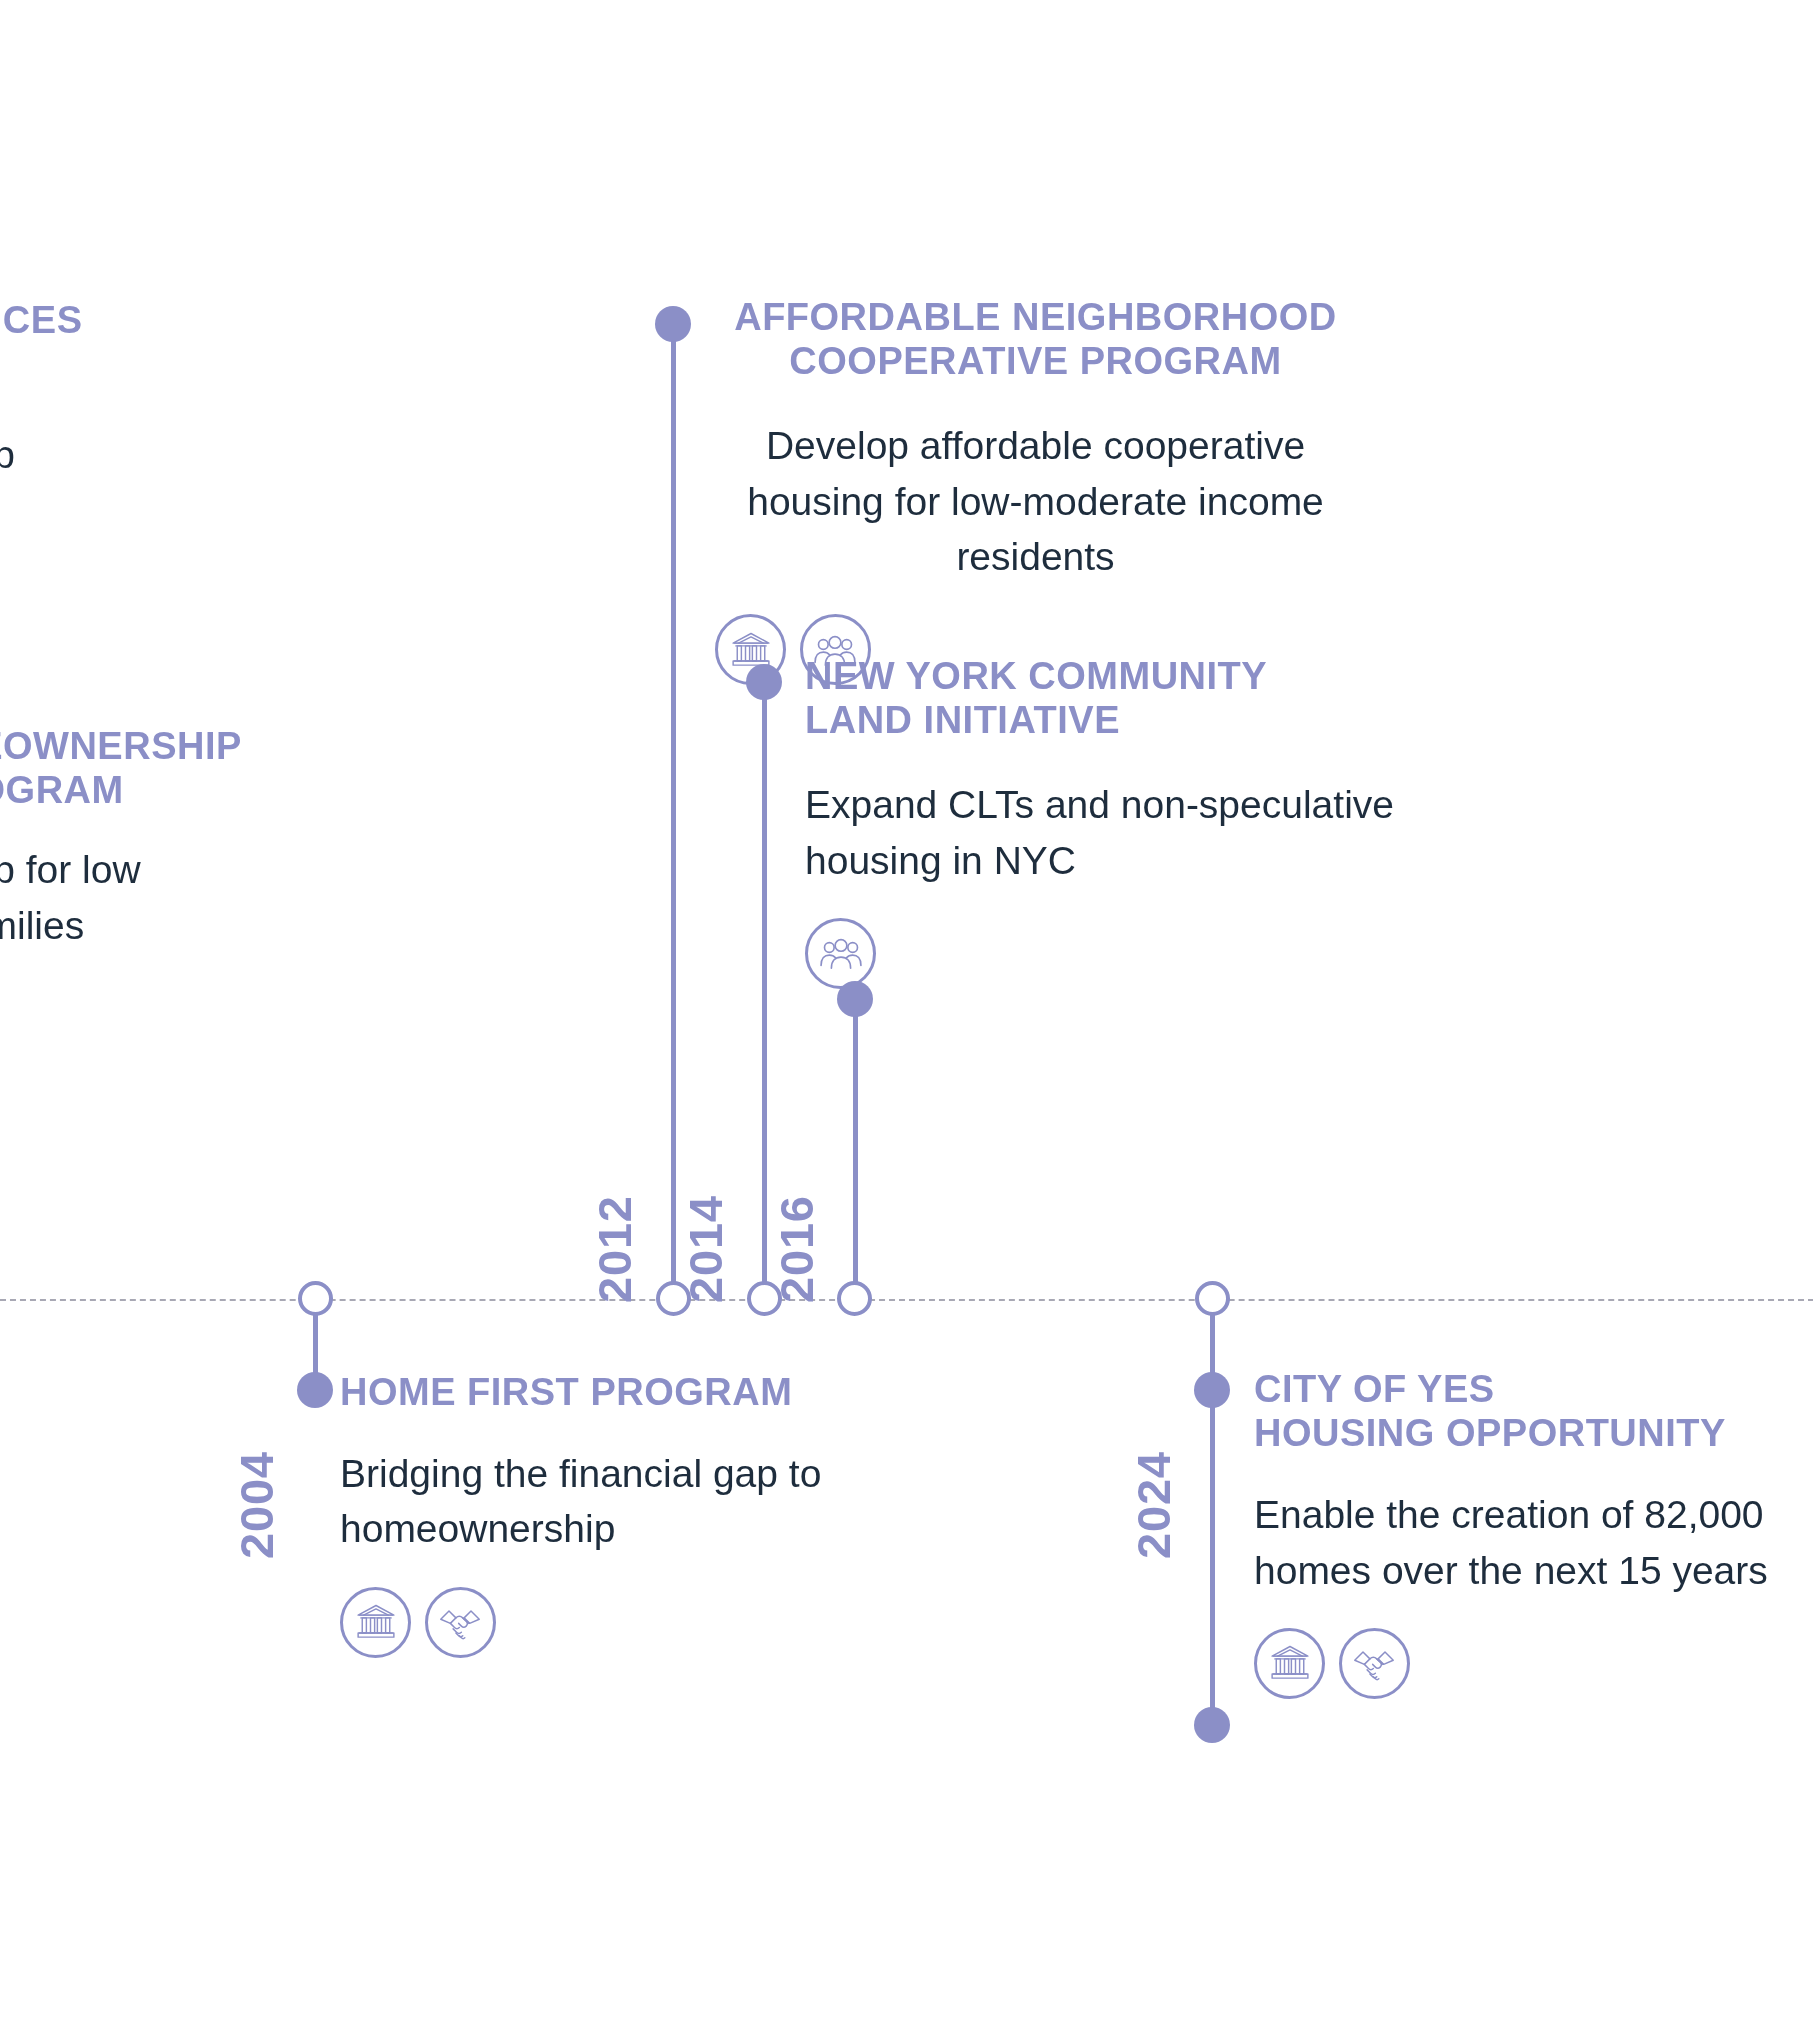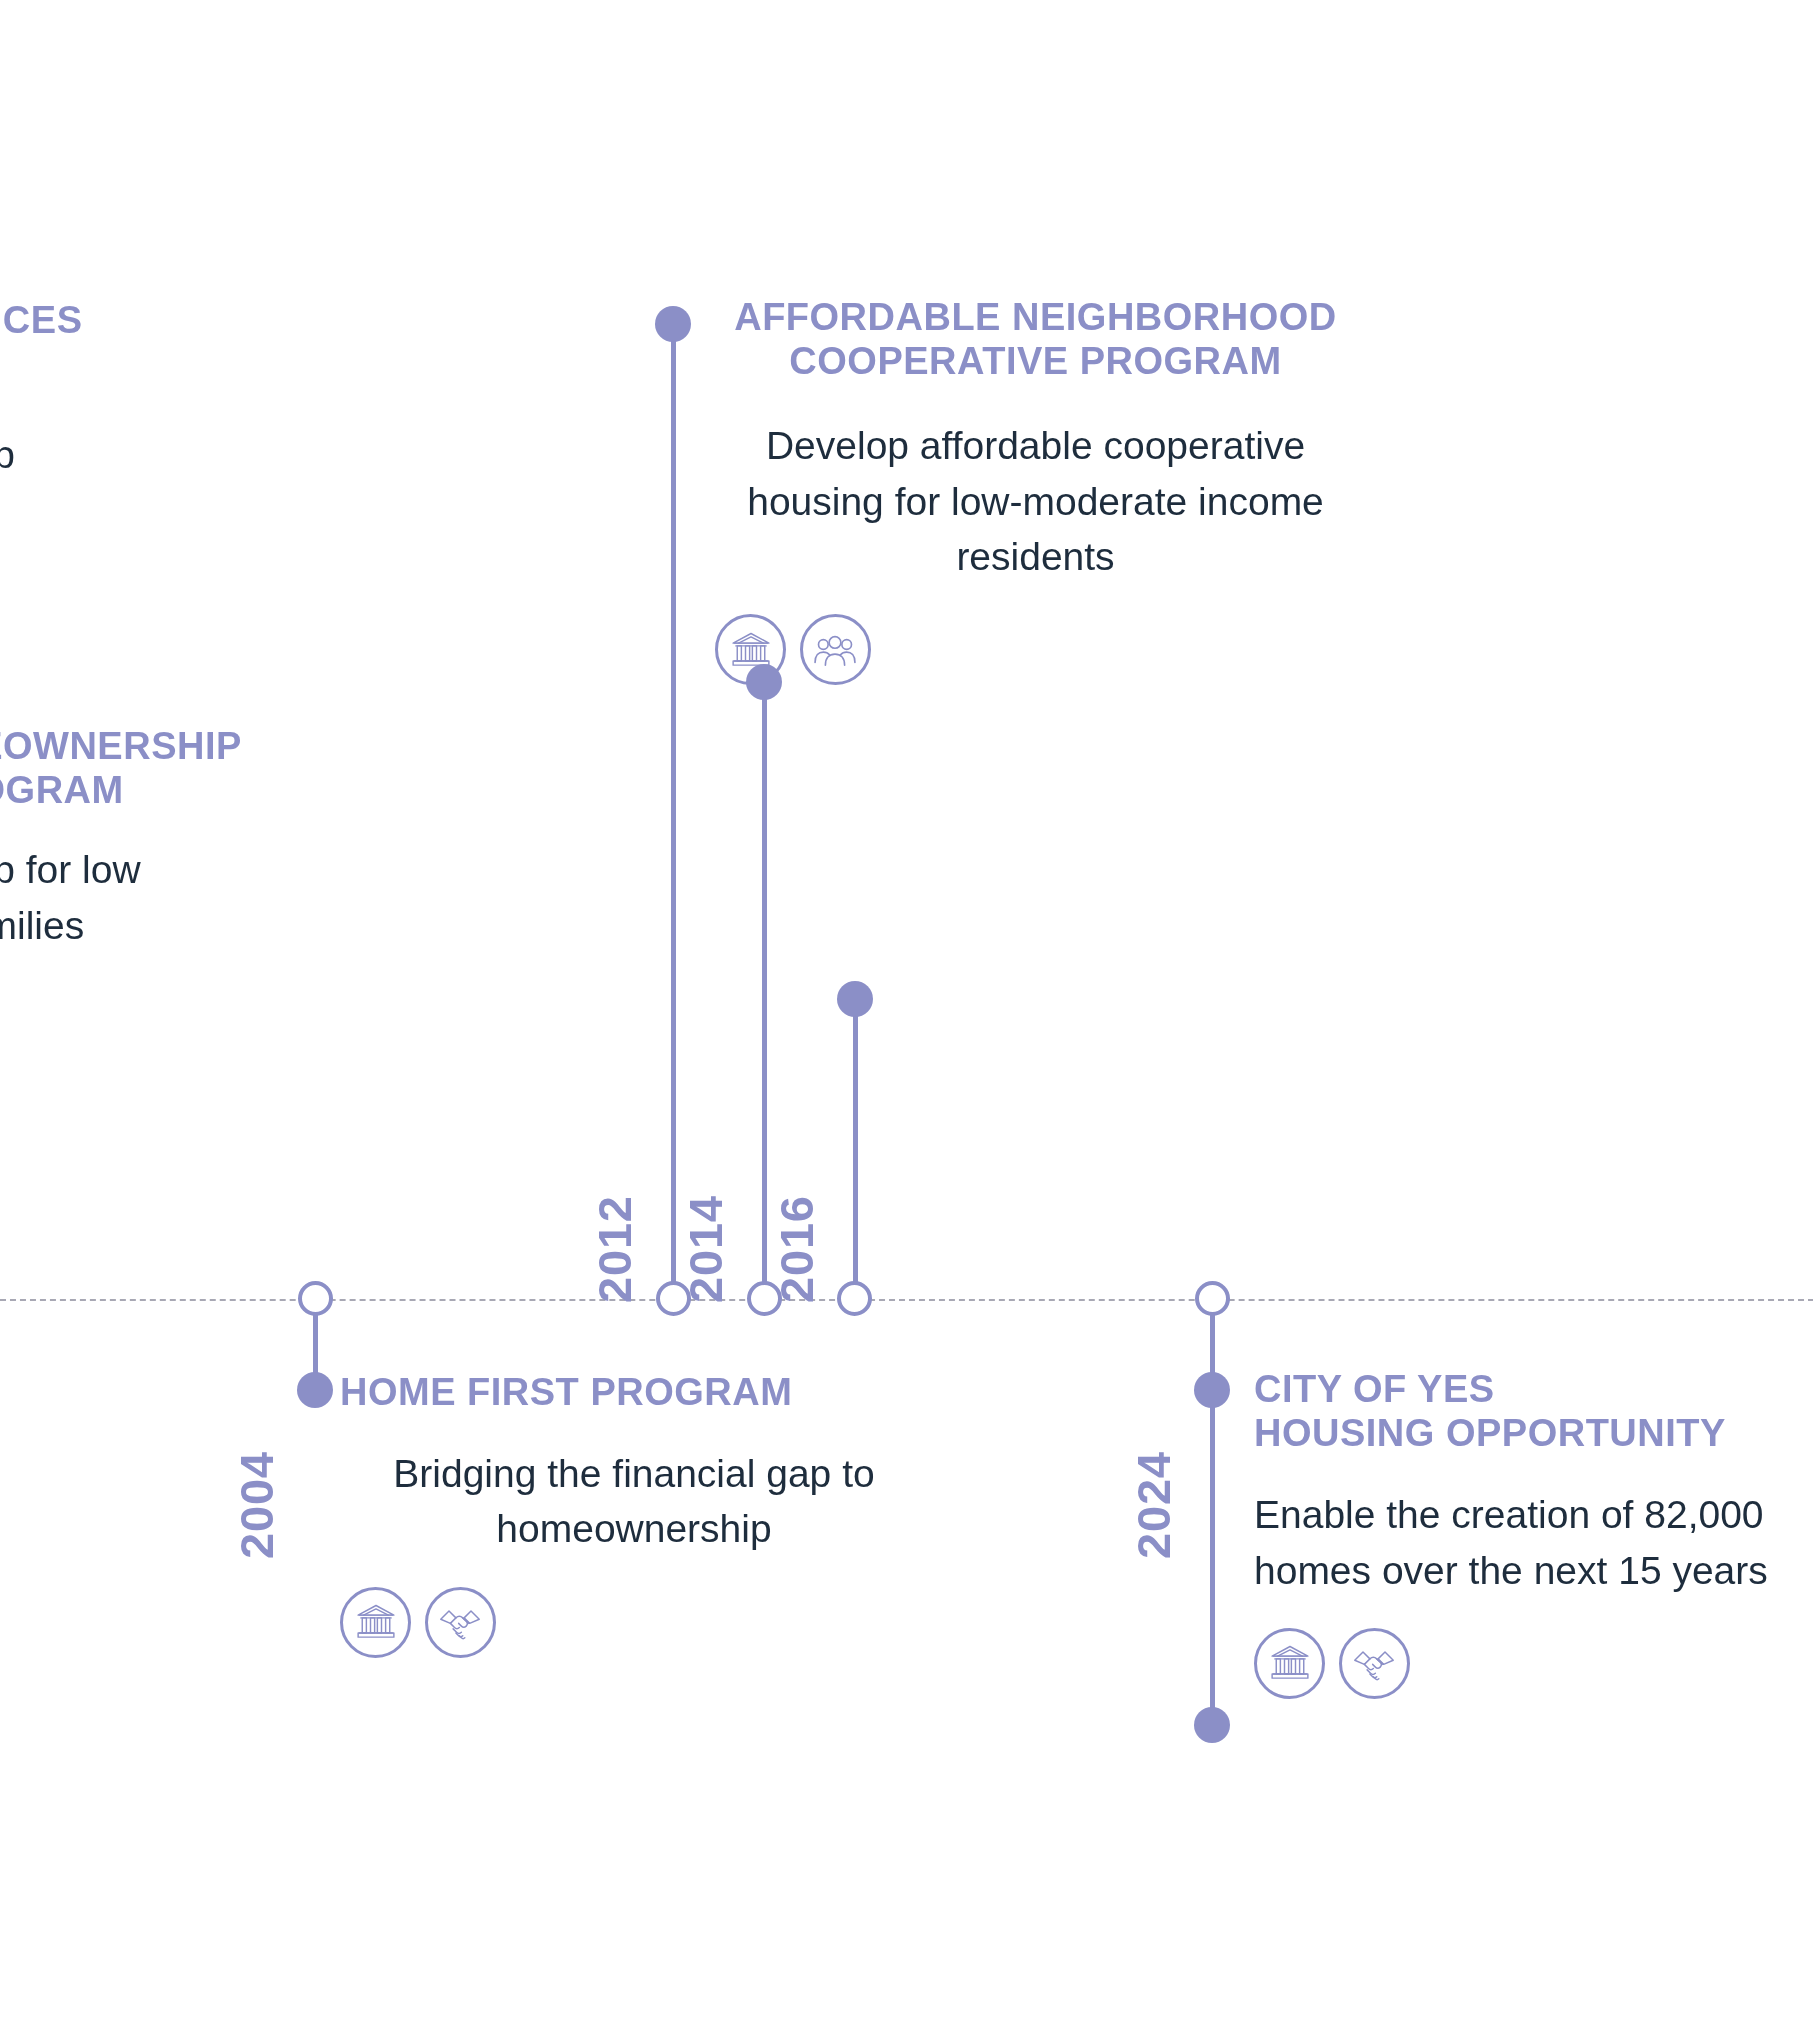--- a/index.html
+++ b/index.html
@@ -191,35 +191,48 @@
           </svg>
       </span>
     </div>
   </div>
 
   <div class="stem" style="left:762px; top:682px; height:617px;"></div>
   <div class="event-dot" style="left:746px; top:664px;"></div>
   <div class="axis-node" style="left:747px; top:1281px;"></div>
   <div class="year" style="left:733px; top:1248px;">2014</div>
 
+  <div class="event" style="left:805px; top:654px; width:626px;">
+    <div class="event-title">NEW YORK COMMUNITY
+LAND INITIATIVE</div>
+    <div class="event-desc" style="margin-top:35px;">Expand CLTs and non-speculative
+housing in NYC</div>
+    <div class="icon-row" style="margin-top:30px;">
+      <span class="icon-badge">
+        <svg width="44" height="44" viewBox="0 0 58 58">
+            <use href="#sym-people"></use>
+          </svg>
+      </span>
+    </div>
+  </div>
 
   <div class="stem" style="left:853px; top:999px; height:300px;"></div>
   <div class="event-dot" style="left:837px; top:981px;"></div>
   <div class="axis-node" style="left:837px; top:1281px;"></div>
   <div class="year" style="left:824px; top:1248px;">2016</div>
 
 
   <div class="stem" style="left:313px; top:1299px; height:91px;"></div>
   <div class="axis-node" style="left:298px; top:1281px;"></div>
   <div class="event-dot" style="left:297px; top:1372px;"></div>
   <div class="year" style="left:284px; top:1504px;">2004</div>
 
   <div class="event" style="left:340px; top:1370px; width:588px;">
     <div class="event-title">HOME FIRST PROGRAM</div>
-    <div class="event-desc" style="margin-top:32px;text-align:center;">Bridging the financial gap to
+    <div class="event-desc" style="margin-top:32px;">Bridging the financial gap to
 homeownership</div>
     <div class="icon-row" style="margin-top:30px;">
       <span class="icon-badge">
         <svg width="44" height="44" viewBox="0 0 58 58">
             <use href="#sym-bank"></use>
           </svg>
       </span>
       <span class="icon-badge">
         <svg width="44" height="44" viewBox="0 0 58 58">
             <use href="#sym-handshake"></use>

